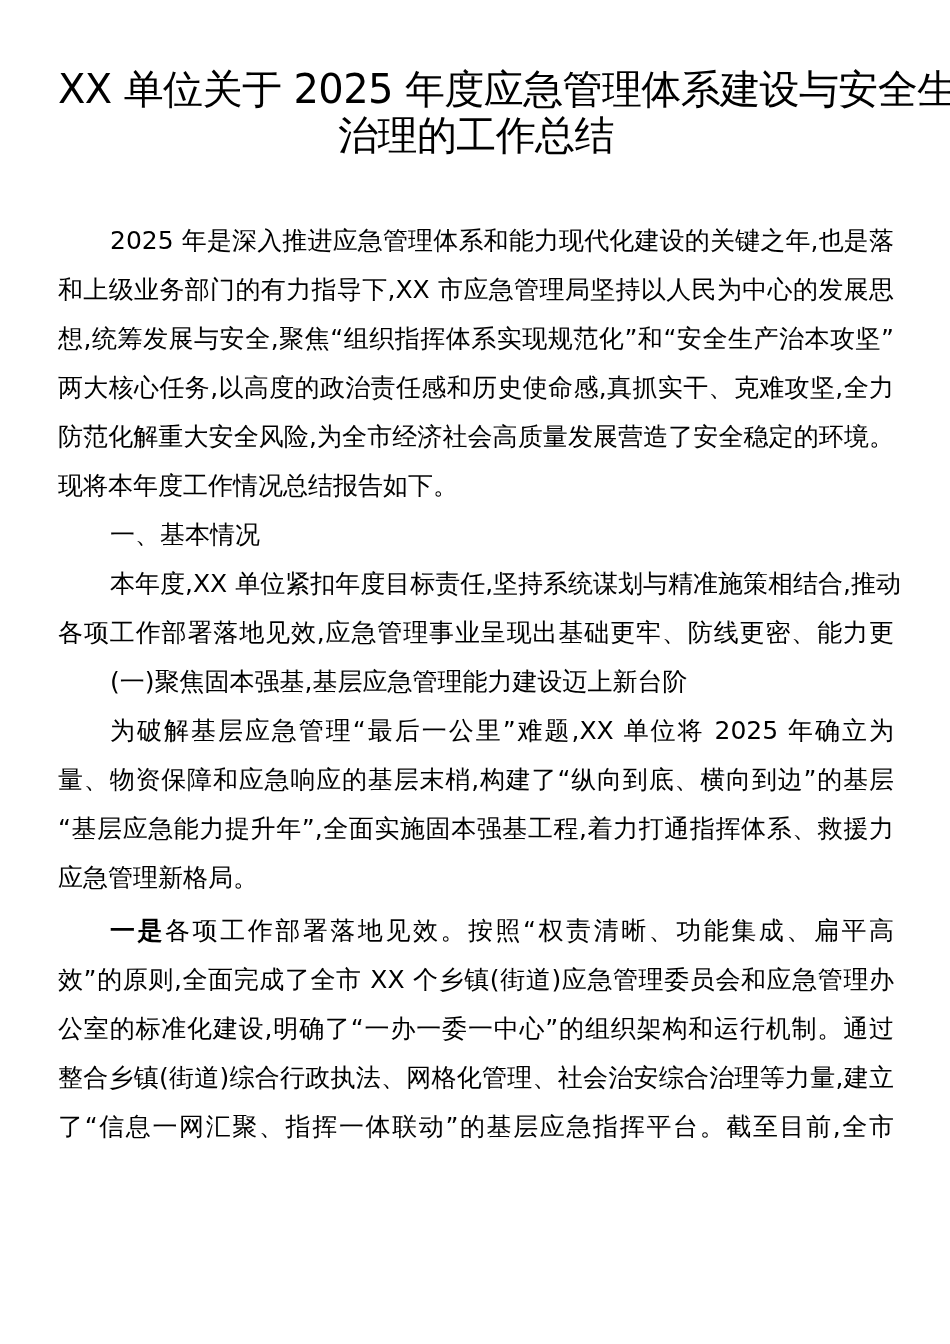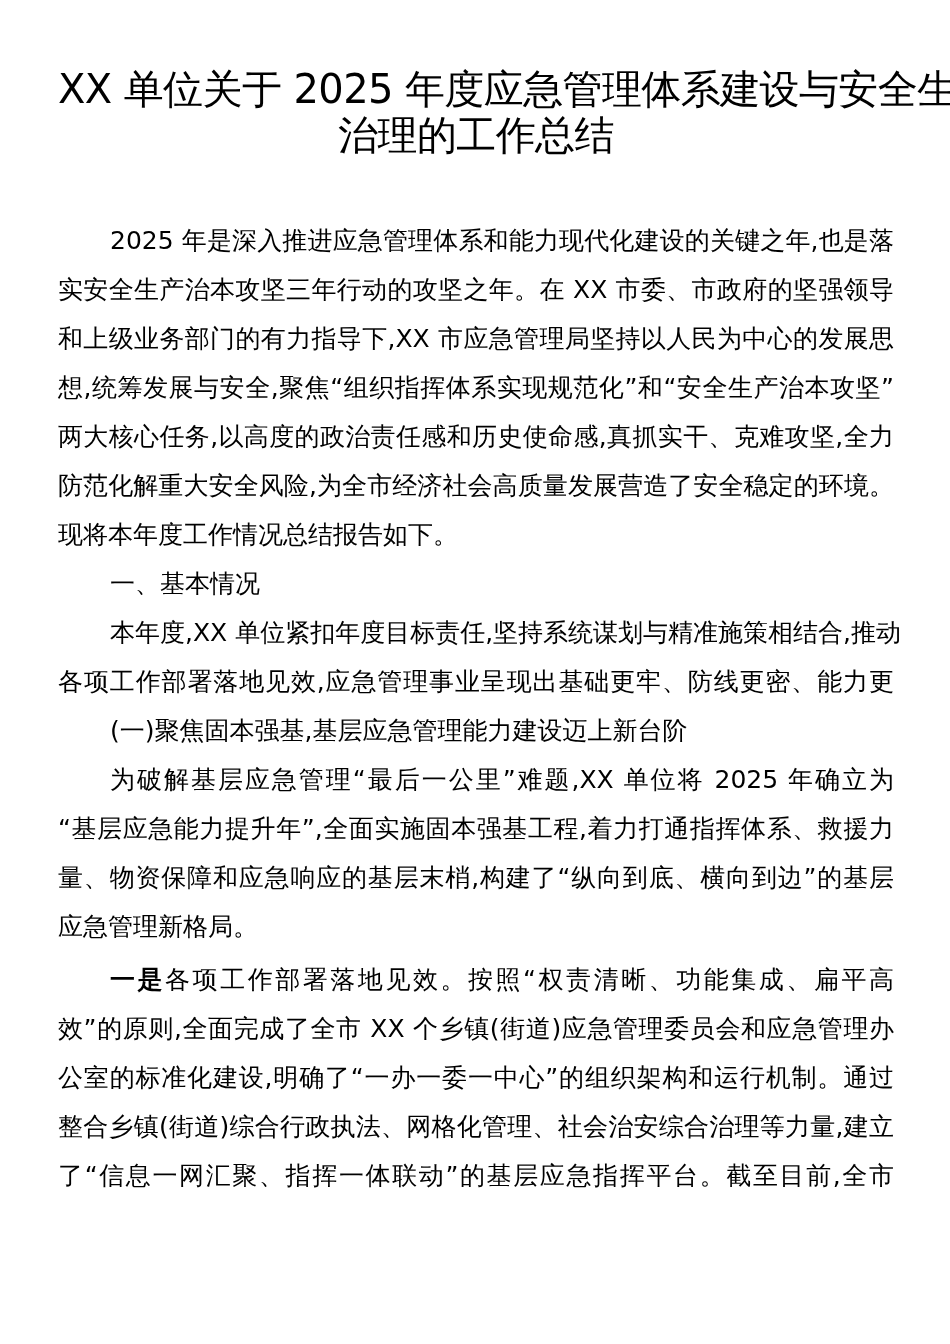--- a/index.html
+++ b/index.html
@@ -72,41 +72,40 @@
 
   <h1 class="title">
     <span class="tline">XX 单位关于 2025 年度应急管理体系建设与安全生产</span>
     <span class="tline">治理的工作总结</span>
   </h1>
 
   <div class="body">
 
     <div>
       <span class="line indent">2025 年是深入推进应急管理体系和能力现代化建设的关键之年,也是落</span>
-      <span class="line">实安全生产治本攻坚三年行动的攻坚之年。在 XX 市委、市政府的坚强领导</span>
       <span class="line">和上级业务部门的有力指导下,XX 市应急管理局坚持以人民为中心的发展思</span>
       <span class="line">想,统筹发展与安全,聚焦“组织指挥体系实现规范化”和“安全生产治本攻坚”</span>
       <span class="line">两大核心任务,以高度的政治责任感和历史使命感,真抓实干、克难攻坚,全力</span>
       <span class="line">防范化解重大安全风险,为全市经济社会高质量发展营造了安全稳定的环境。</span>
       <span class="line last">现将本年度工作情况总结报告如下。</span>
     </div>
 
     <span class="line indent heading">一、基本情况</span>
 
     <div>
       <span class="line indent">本年度,XX 单位紧扣年度目标责任,坚持系统谋划与精准施策相结合,推动</span>
       <span class="line">各项工作部署落地见效,应急管理事业呈现出基础更牢、防线更密、能力更</span>
     </div>
 
     <span class="line indent heading">(一)聚焦固本强基,基层应急管理能力建设迈上新台阶</span>
 
     <div>
       <span class="line indent">为破解基层应急管理“最后一公里”难题,XX 单位将 2025 年确立为</span>
+      <span class="line">量、物资保障和应急响应的基层末梢,构建了“纵向到底、横向到边”的基层</span>
       <span class="line">“基层应急能力提升年”,全面实施固本强基工程,着力打通指挥体系、救援力</span>
-      <span class="line">量、物资保障和应急响应的基层末梢,构建了“纵向到底、横向到边”的基层</span>
       <span class="line last">应急管理新格局。</span>
     </div>
 
     <div style="margin-top:4px;">
       <span class="line indent"><span class="bold">一是</span><span>各项工作部署落地见效。按照“权责清晰、功能集成、扁平高</span></span>
       <span class="line">效”的原则,全面完成了全市 XX 个乡镇(街道)应急管理委员会和应急管理办</span>
       <span class="line">公室的标准化建设,明确了“一办一委一中心”的组织架构和运行机制。通过</span>
       <span class="line">整合乡镇(街道)综合行政执法、网格化管理、社会治安综合治理等力量,建立</span>
       <span class="line">了“信息一网汇聚、指挥一体联动”的基层应急指挥平台。截至目前,全市</span>
     </div>

